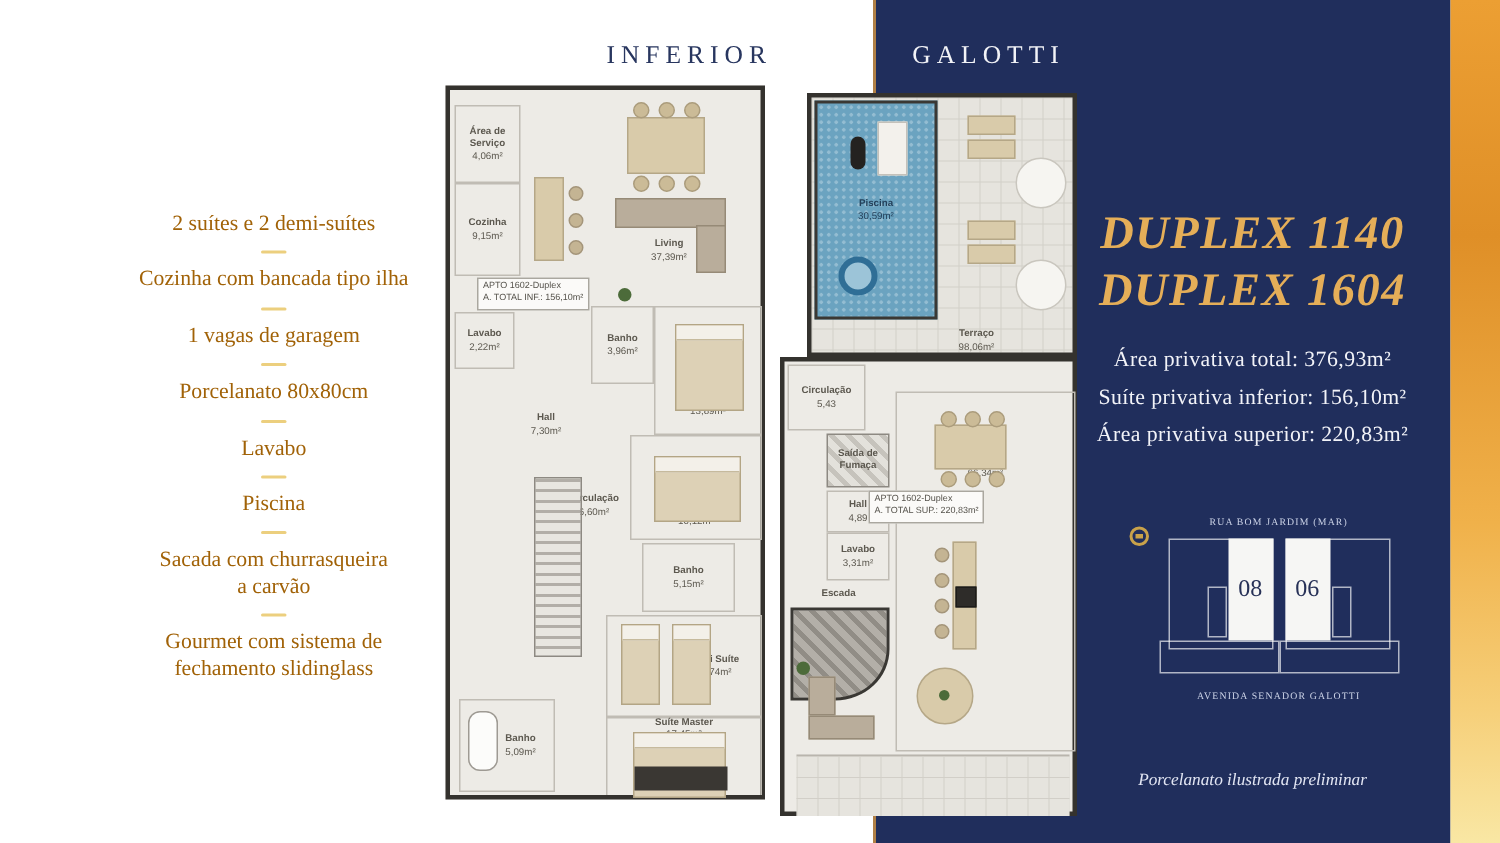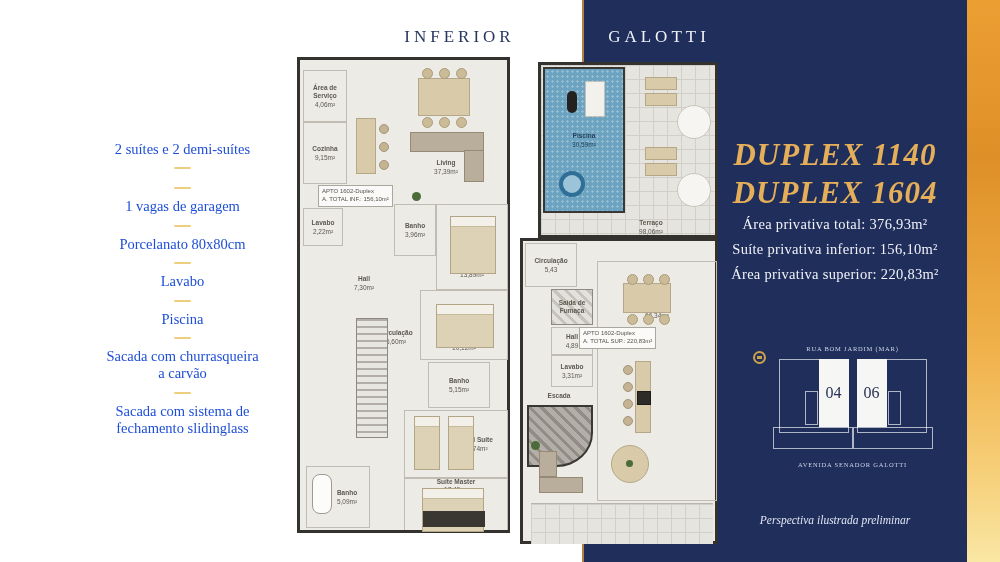--- a/index.html
+++ b/index.html
@@ -13,21 +13,21 @@
   .edge-line{position:absolute;left:582px;top:0;width:2px;height:562px;background:#b08046;z-index:1;}
 
   
   .plan-title{position:absolute;top:27px;font-size:17px;letter-spacing:4px;z-index:3;text-align:center;}
   .plan-title.inf{left:392px;width:135px;color:#28365f;}
   .plan-title.sup{left:595px;width:128px;color:#f2f3f7;}
 
   
   .features{position:absolute;left:55px;top:141px;width:255px;display:flex;flex-direction:column;
             align-items:center;z-index:2;}
-  .feature{font-size:14.5px;color:#1d4ed8;text-align:center;white-space:pre-line;line-height:1.2;}
+  .feature{font-size:14.5px;color:#a16207;text-align:center;white-space:pre-line;line-height:1.2;}
   .fdiv{width:17px;height:2px;background:#eccf7e;margin:9px auto 9px auto;border-radius:1px;}
 
   
   .plan{position:absolute;z-index:2;}
   .body-block{position:absolute;background:#edebe6;border:3px solid #34322e;box-sizing:border-box;}
   .room{position:absolute;border:1px solid #c0bcb4;display:flex;flex-direction:column;align-items:center;
         justify-content:center;gap:1px;text-align:center;box-sizing:border-box;padding:1px;}
   .room.noborder{border:none;}
   .rn{font:bold 6.5px/1.2 "Liberation Sans",sans-serif;color:#5c584f;white-space:pre-line;}
   .ra{font:6.5px/1.1 "Liberation Sans",sans-serif;color:#5c584f;}
@@ -57,21 +57,21 @@
   .umbrella{position:absolute;border-radius:50%;background:#f6f5f1;border:1px solid #c9c6be;}
   .pool{position:absolute;background-color:#6ba3c0;border:2px solid #3a3834;box-sizing:border-box;
         background-image:radial-gradient(rgba(255,255,255,.28) 1px,transparent 1.3px);background-size:5px 5px;}
   .pool .rn,.pool .ra{color:#23405a;}
   .swimring{position:absolute;width:18px;height:18px;border-radius:50%;border:4px solid #2f6e96;background:#9cc4d8;}
   .stove{position:absolute;background:#2e2c29;border:1px solid #1d1c1a;}
 
   
   .panel-content{position:absolute;left:718px;top:136px;width:234px;text-align:center;z-index:2;}
   .duplex-title{font-size:31px;font-style:italic;font-weight:bold;color:#e5ae58;line-height:1.22;letter-spacing:1px;}
-  .area-lines{margin-top:0;font-family:Liberation Serif, serif;}
+  .area-lines{margin-top:16px;font-family:Liberation Serif, serif;}
   .area-line{font-size:14.5px;color:#f2f3f8;line-height:1.75;letter-spacing:.3px;}
 
   
   .keyplan{position:absolute;left:745px;top:345px;width:215px;z-index:2;}
   .compass{position:absolute;left:8px;top:6px;width:13px;height:13px;border-radius:50%;
            border:2px solid #c9a24a;box-sizing:border-box;}
   .compass::after{content:"";position:absolute;left:2px;top:3px;width:5px;height:3px;background:#c9a24a;}
   .street{font-size:6.5px;letter-spacing:.8px;color:#cdd4e8;text-align:center;
           font-family:"Liberation Serif",serif;}
   .kp-diagram{position:relative;width:160px;height:100px;margin:5px auto 4px auto;}
@@ -89,33 +89,34 @@
   <div class="navy-panel"></div>
   <div class="gold-strip"></div>
   <div class="edge-line"></div>
 
   <div class="plan-title inf">INFERIOR</div>
   <div class="plan-title sup">GALOTTI</div>
 
   <div class="features">
     <div class="feature">2 suítes e 2 demi-suítes</div>
     <div class="fdiv"></div>
+    <div class="feature">Cozinha com bancada tipo ilha</div>
     <div class="fdiv"></div>
     <div class="feature">1 vagas de garagem</div>
     <div class="fdiv"></div>
     <div class="feature">Porcelanato 80x80cm</div>
     <div class="fdiv"></div>
     <div class="feature">Lavabo</div>
     <div class="fdiv"></div>
     <div class="feature">Piscina</div>
     <div class="fdiv"></div>
     <div class="feature">Sacada com churrasqueira
 a carvão</div>
     <div class="fdiv"></div>
-    <div class="feature">Sacada com sistema de
+    <div class="feature">Gourmet com sistema de
 fechamento slidinglass</div>
   </div>
 
   <div class="plan" style="left:297px;top:57px;width:213px;height:476px;">
     <div class="body-block" style="left:0;top:0;width:213px;height:476px;">
 
       <div class="room" style="left:3px;top:10px;width:44px;height:52px;">
         <span class="rn">Área de
 Serviço</span>
         <span class="ra">4,06m²</span>
@@ -306,27 +307,27 @@
   </div>
 
   <div class="keyplan">
     <div class="compass"></div>
     <div class="street">RUA BOM JARDIM (MAR)</div>
     <div class="kp-diagram">
       <div class="kp-outline" style="left:6px;top:2px;width:70px;height:74px;"></div>
       <div class="kp-outline" style="left:0px;top:70px;width:80px;height:22px;"></div>
       <div class="kp-outline" style="left:32px;top:34px;width:13px;height:34px;"></div>
       <div class="kp-tower" style="left:46px;top:2px;width:30px;height:68px;">
-        <span class="kp-num">04</span>
+        <span class="kp-num">08</span>
       </div>
       <div class="kp-outline" style="left:84px;top:2px;width:70px;height:74px;"></div>
       <div class="kp-outline" style="left:80px;top:70px;width:80px;height:22px;"></div>
       <div class="kp-outline" style="left:115px;top:34px;width:13px;height:34px;"></div>
       <div class="kp-tower" style="left:84px;top:2px;width:30px;height:68px;">
         <span class="kp-num">06</span>
       </div>
     </div>
     <div class="street">AVENIDA SENADOR GALOTTI</div>
   </div>
 
-  <div class="footnote">Perspectiva ilustrada preliminar</div>
+  <div class="footnote">Porcelanato ilustrada preliminar</div>
 
 </div>
 
 </body></html>

